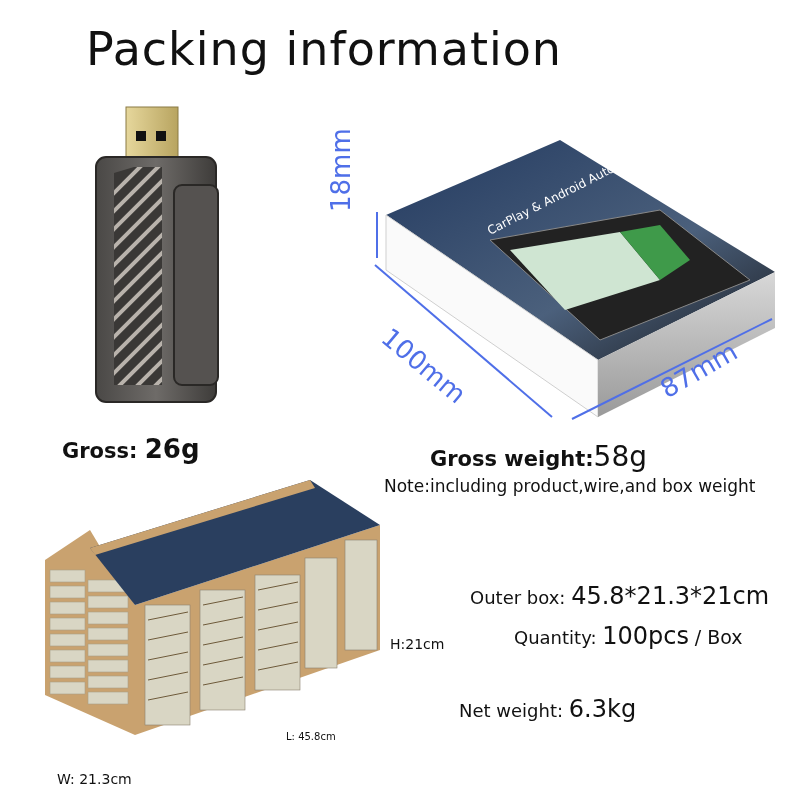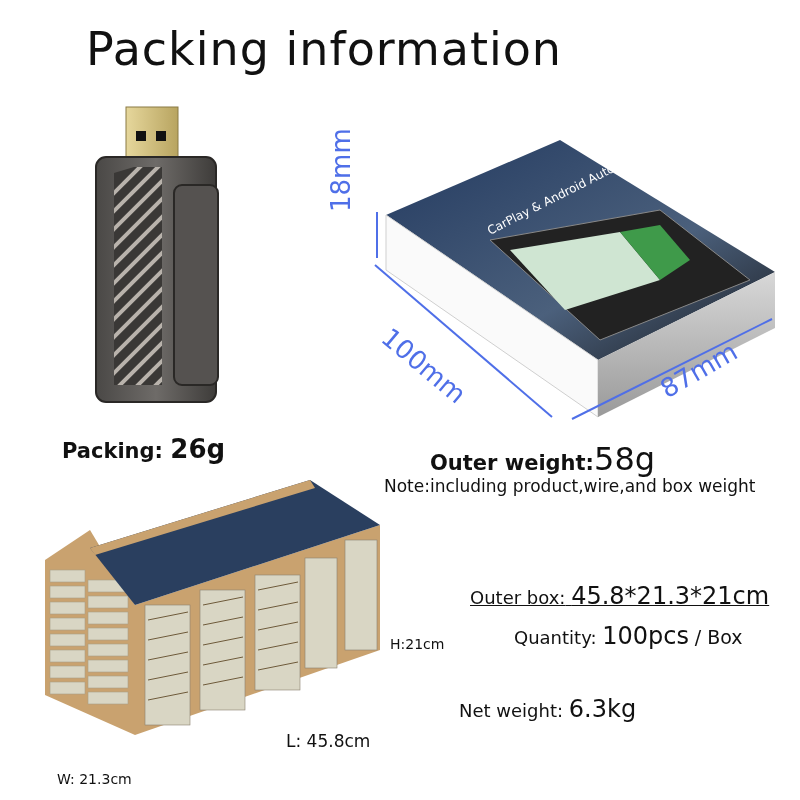--- a/index.html
+++ b/index.html
@@ -13,34 +13,34 @@
   
   .pbox { left: 330px; top: 140px; width: 460px; height: 300px; }
   .dim { color: #4f6fe8; font-size: 26px; }
   .dim-18 { left: 326px; top: 212px; transform: rotate(-90deg); transform-origin: left top; }
   .dim-100 { left: 395px; top: 322px; transform: rotate(40deg); transform-origin: left top; }
   .dim-87 { left: 655px; top: 378px; transform: rotate(-30deg); transform-origin: left top; }
 
   .weight { left: 62px; top: 434px; font-size: 21px; font-weight: 600; }
   .weight .val { font-weight: 700; font-size: 26px; }
   .gross { left: 430px; top: 440px; font-size: 21px; font-weight: 600; }
-  .gross .val { font-weight: 400; font-size: 32px; }
+  .gross .val { font-weight: 400; font-size: 28px; }
   .note { left: 384px; top: 476px; font-size: 17px; }
 
   
   .carton { left: 40px; top: 480px; width: 350px; height: 260px; }
 
   .spec { font-size: 18px; }
   .spec .val { font-size: 24px; }
-  .outer { left: 470px; top: 582px; text-decoration: underline; }
+  .outer { left: 470px; top: 582px; }
   .qty { left: 470px; top: 622px; margin-left: 44px; }
   .qty .unit { font-size: 19px; }
   .net { left: 459px; top: 695px; }
   .hlabel { left: 390px; top: 608px; font-size: 14px; margin-top: 28px; }
-  .llabel { left: 286px; top: 731px; font-size: 17px; }
+  .llabel { left: 286px; top: 731px; font-size: 10px; }
   .wlabel { left: 57px; top: 771px; font-size: 14px; }
 </style>
 </head>
 <body>
 
 <div class="abs title">Packing information</div>
 
 <svg class="abs dongle" viewBox="0 0 130 300">
   <defs>
     <linearGradient id="gm" x1="0" x2="1">
@@ -109,26 +109,26 @@
   <line x1="47" y1="72" x2="47" y2="118" stroke="#4f6fe8" stroke-width="2"></line>
   <line x1="45" y1="125" x2="222" y2="277" stroke="#4f6fe8" stroke-width="2"></line>
   <line x1="242" y1="279" x2="442" y2="179" stroke="#4f6fe8" stroke-width="2"></line>
 </svg>
 
 <div class="abs dim dim-18">18mm</div>
 <div class="abs dim dim-100">100mm</div>
 <div class="abs dim dim-87">87mm</div>
 
 <div class="abs weight">
-  <span>Packing:</span>
+  <span>Gross:</span>
   <span class="val">26g</span>
 </div>
 
 <div class="abs gross">
-  <span>Outer weight:</span><span class="val">58g</span>
+  <span>Gross weight:</span><span class="val">58g</span>
 </div>
 <div class="abs note">Note:including product,wire,and box weight</div>
 
 <svg class="abs carton" viewBox="0 0 350 260">
 
   <polygon points="5,80 50,50 95,125 95,255 5,215" fill="#c9a26f"></polygon>
   <g fill="#d9d6c4" stroke="#a89e86" stroke-width="0.6">
     <rect x="10" y="90" width="35" height="12"></rect>
       <rect x="48" y="100" width="40" height="12"></rect>
     <rect x="10" y="106" width="35" height="12"></rect>

